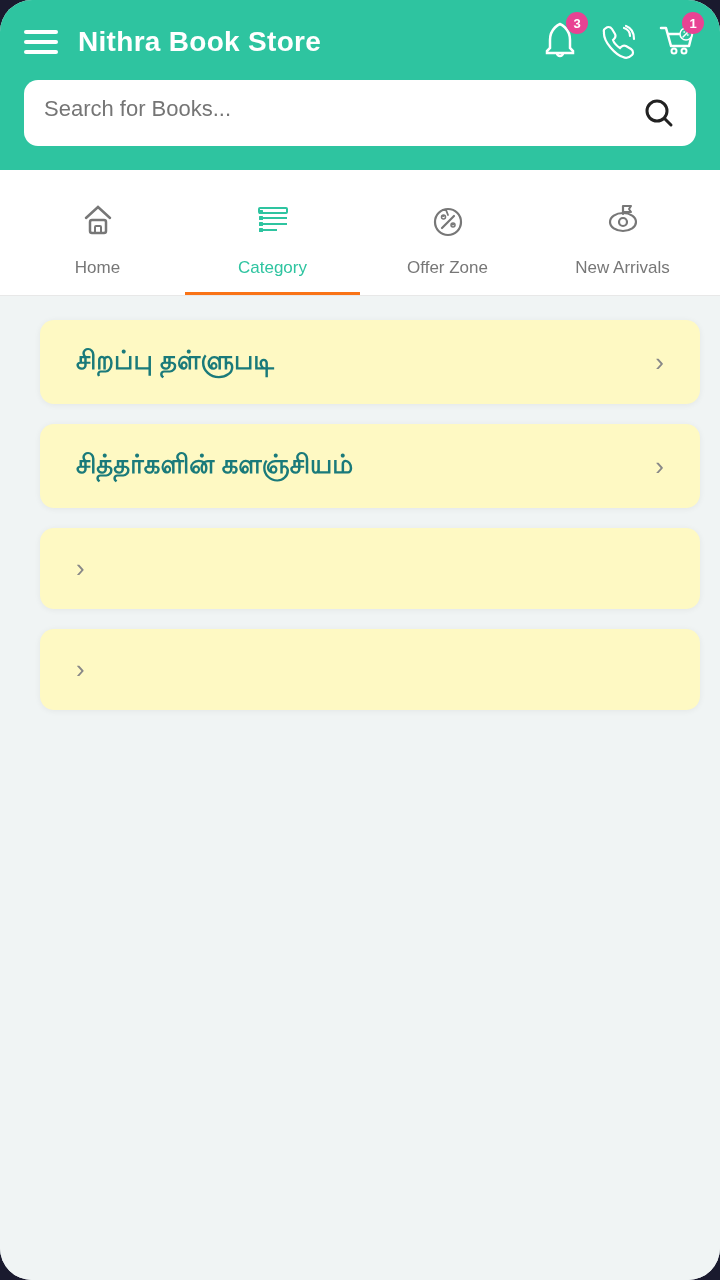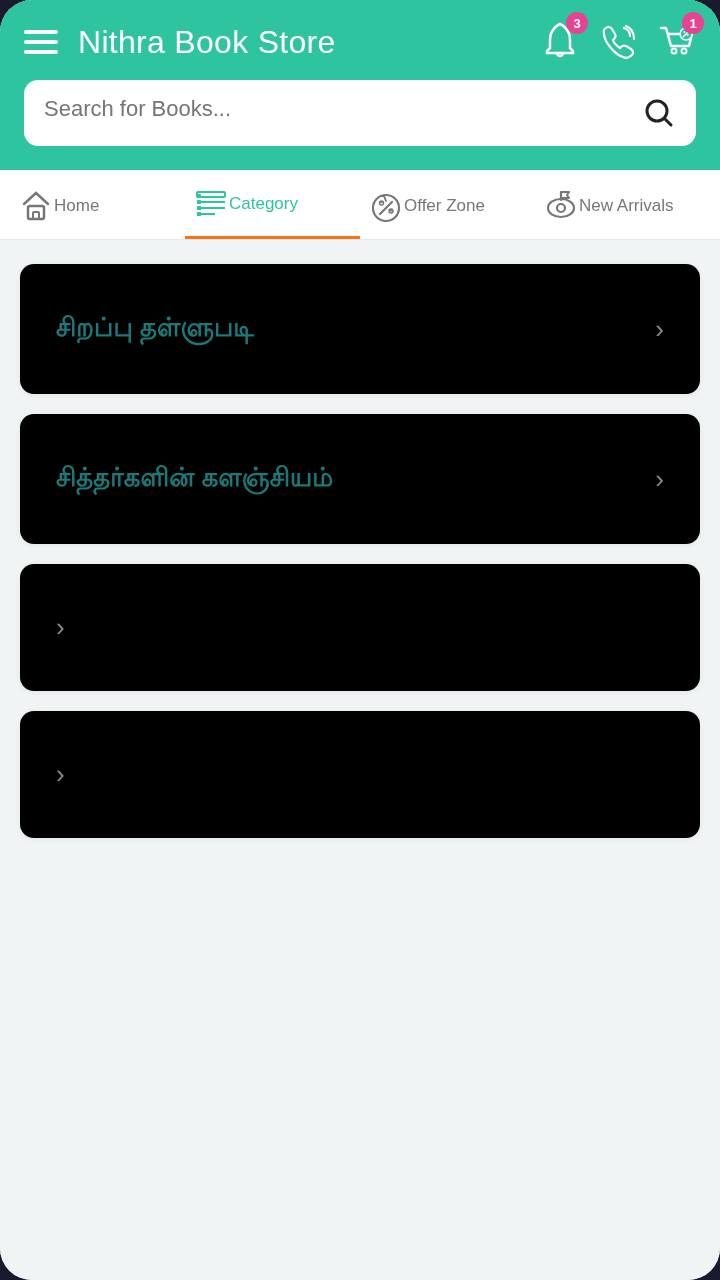--- a/index.html
+++ b/index.html
@@ -50,22 +50,22 @@
     .hamburger-icon span {
       display: block;
       width: 34px;
       height: 4px;
       background: white;
       border-radius: 2px;
     }
 
     .header-title {
       color: white;
-      font-size: 32px;
-      font-weight: 400;
+      font-size: 28px;
+      font-weight: 700;
       letter-spacing: 0.3px;
     }
 
     .header-icons {
       display: flex;
       align-items: center;
       gap: 18px;
     }
 
     .icon-wrapper {
@@ -130,24 +130,24 @@
       background: white;
       display: flex;
       align-items: stretch;
       border-bottom: 1px solid #e8e8e8;
       padding: 0 10px;
     }
 
     .nav-tab {
       flex: 1;
       display: flex;
-      flex-direction: row;
-      align-items: center;
-      gap: 0;
-      padding: 16px 8px 14px 8px;
+      flex-direction: column;
+      align-items: center;
+      gap: 20px;
+      padding: 32px 8px 14px 8px;
       cursor: pointer;
       color: #777;
       font-size: 17px;
     }
 
     .nav-tab.active {
       color: #2ec4a0;
       border-bottom: 3px solid #f97316;
     }
 
@@ -160,28 +160,29 @@
     .category-list {
       flex: 1;
       background: #f0f4f4;
       padding: 24px 20px;
       display: flex;
       flex-direction: column;
       gap: 20px;
     }
 
     .category-item {
-      background: #000000;
+      background: #fef9c3;
       border-radius: 14px;
-      padding: 48px 36px;
+      padding: 25px 36px;
       display: flex;
       align-items: center;
       justify-content: space-between;
       cursor: pointer;
       box-shadow: 0 1px 6px rgba(0,0,0,0.06);
+      margin-left: 20px;
     }
 
     .category-item-label {
       font-size: 26px;
       font-weight: 700;
       color: #1a7a7a;
     }
 
     .chevron-right {
       color: #888;

